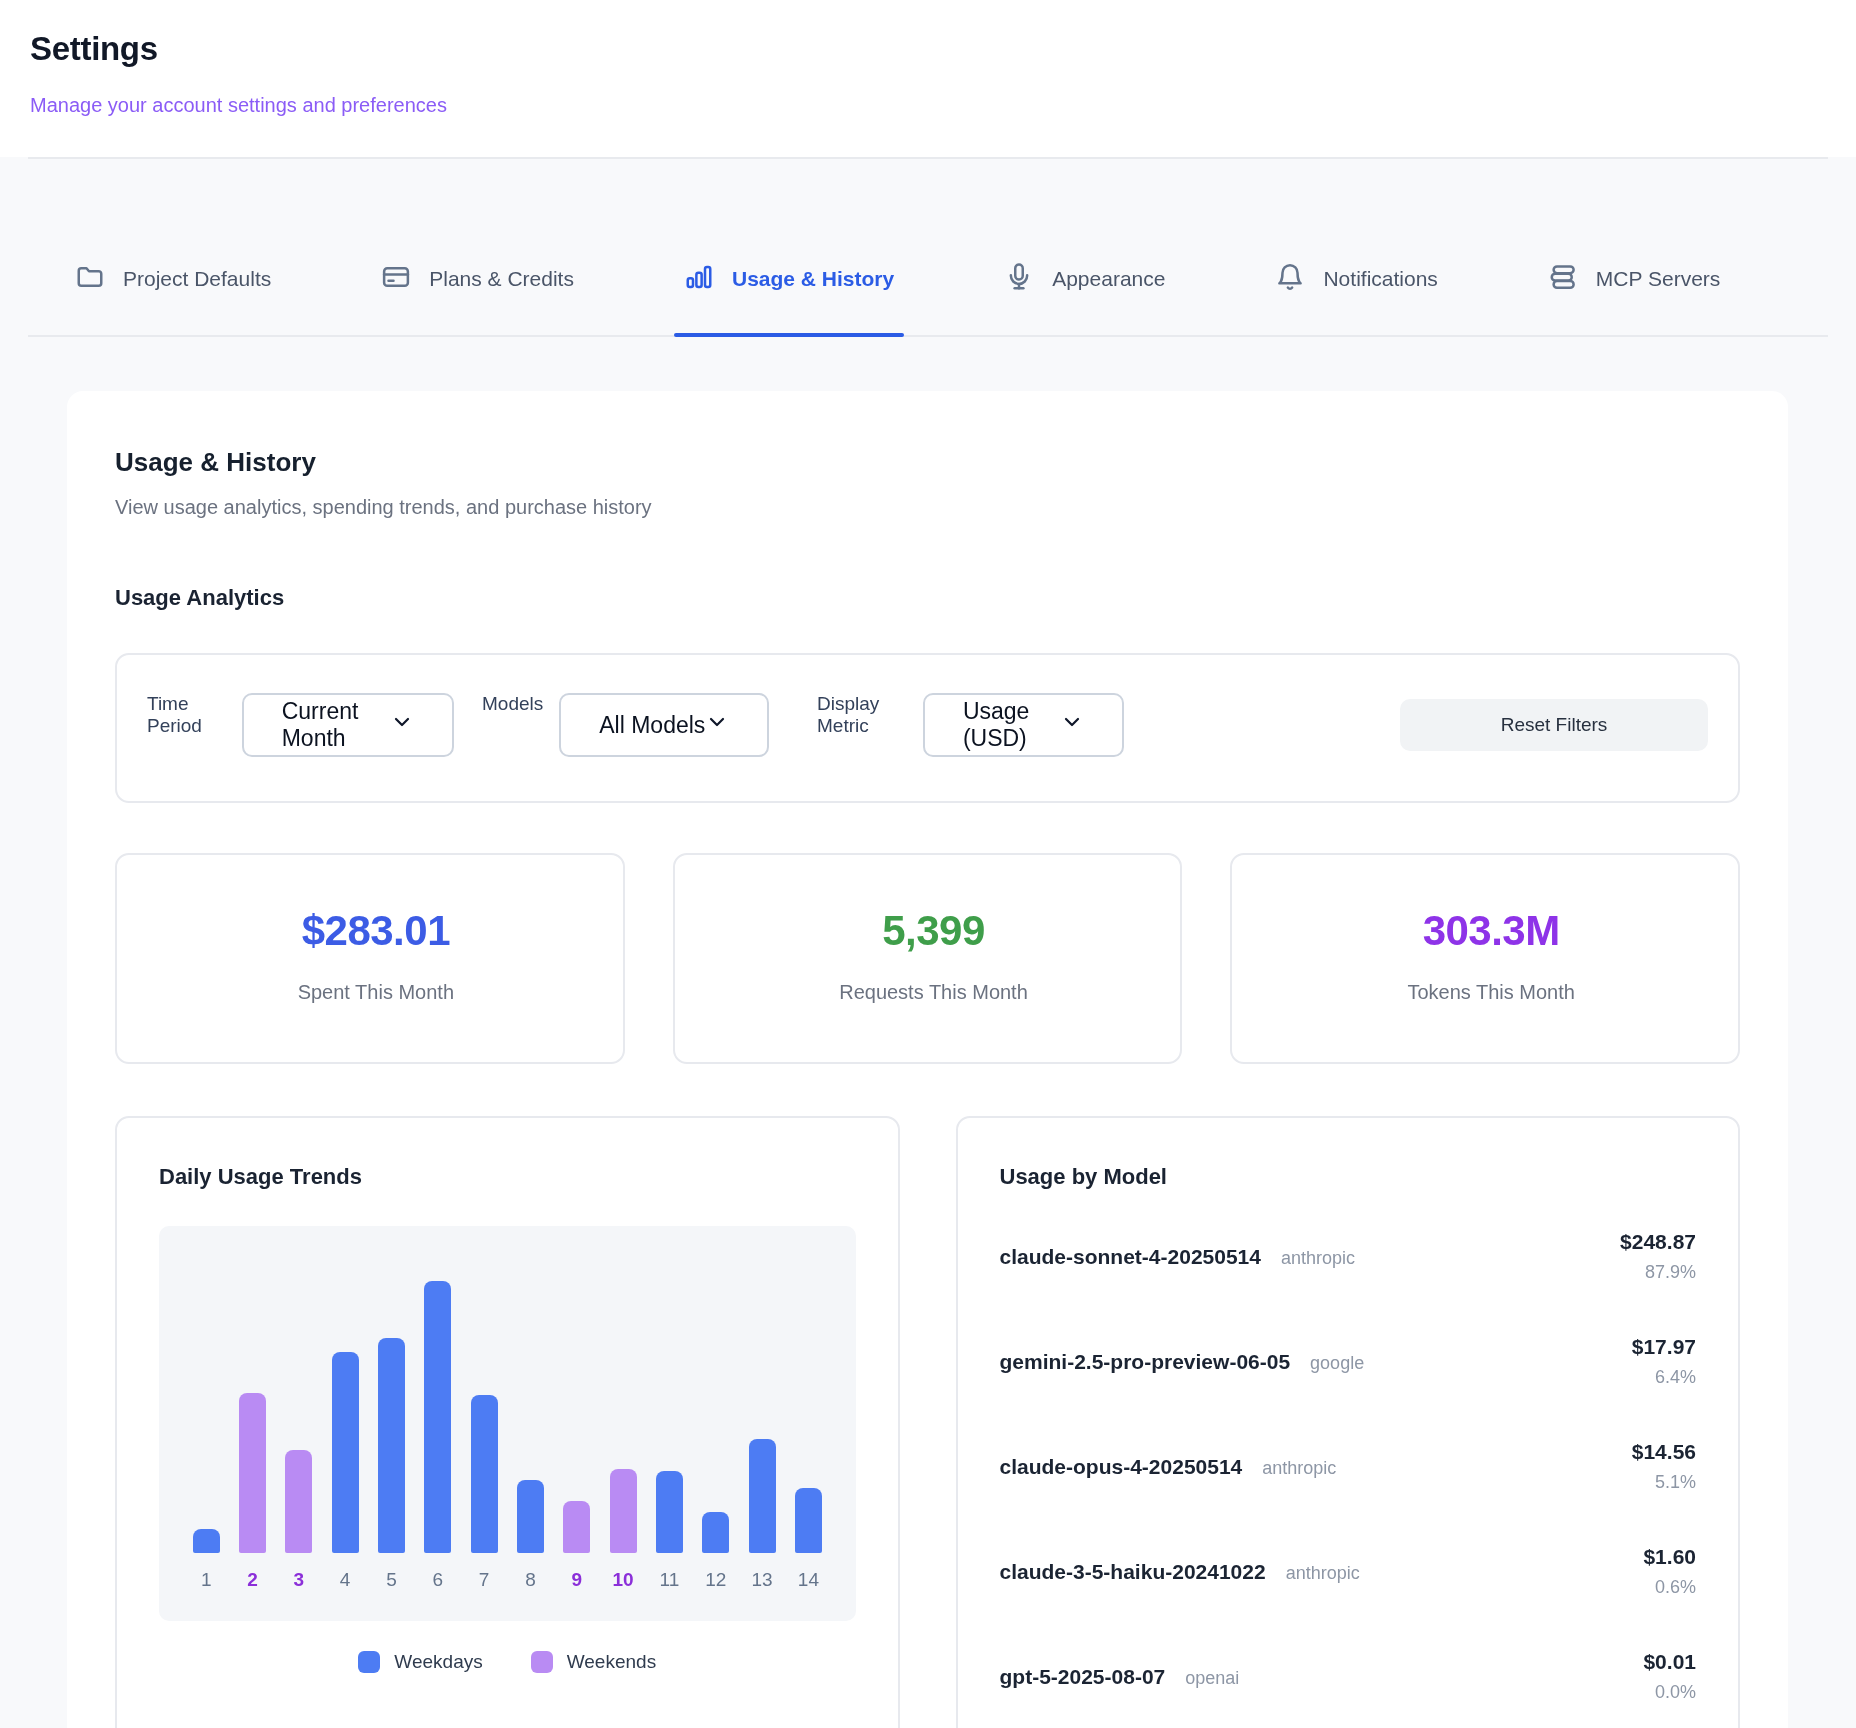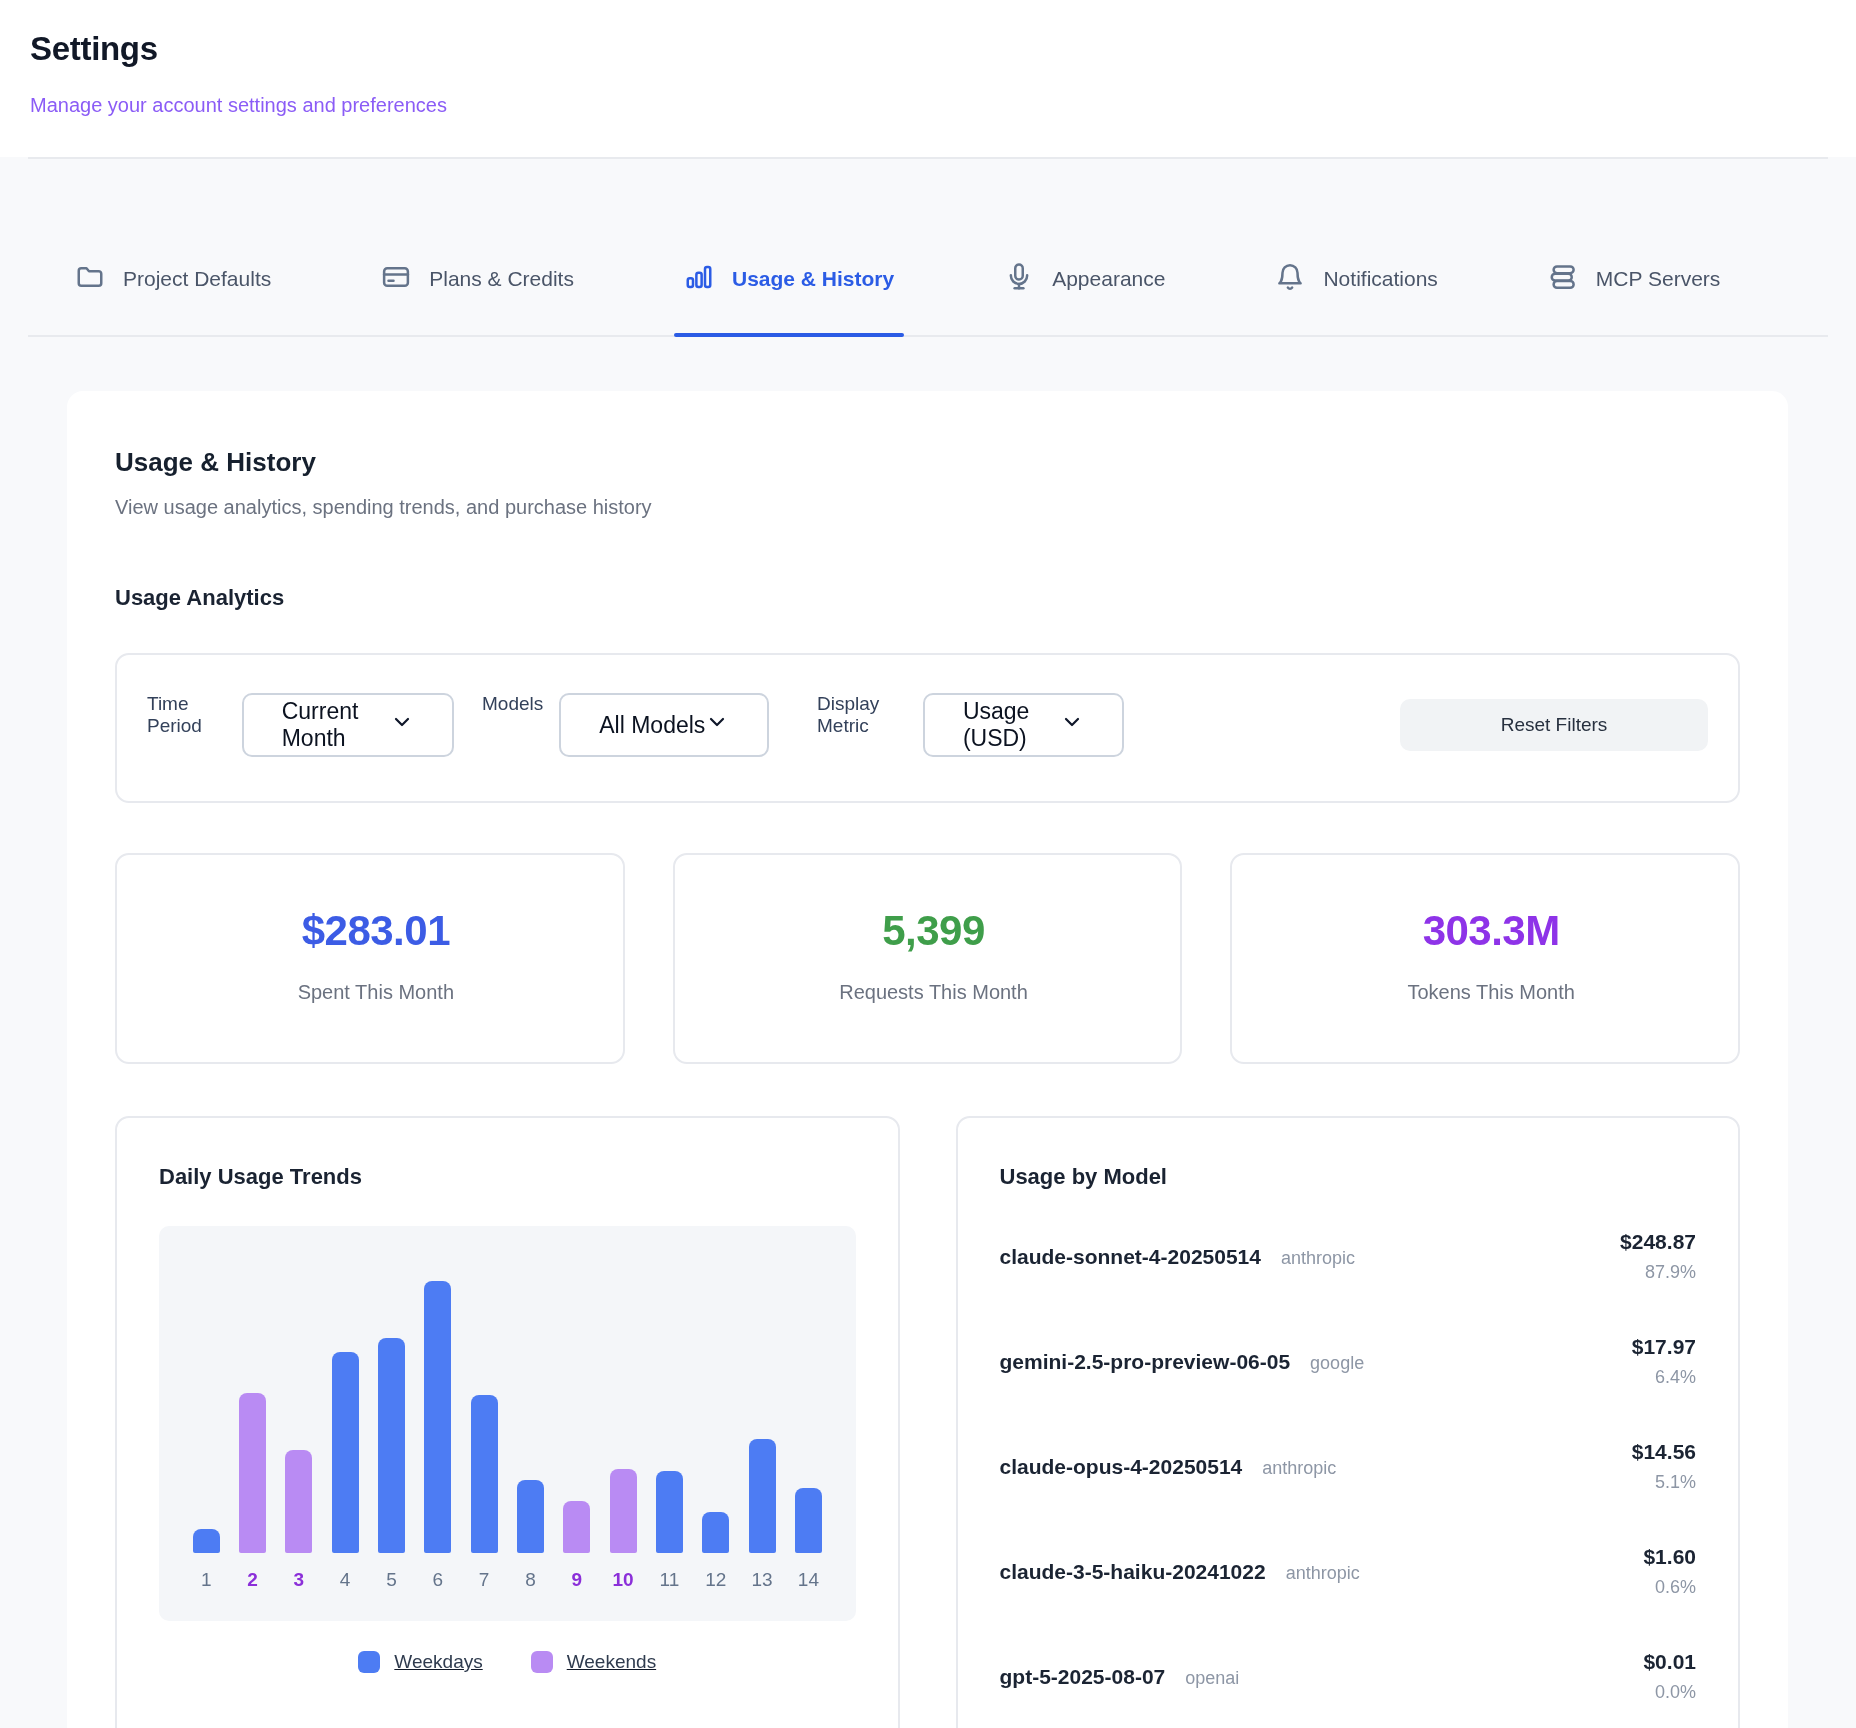--- a/index.html
+++ b/index.html
@@ -59,21 +59,21 @@
                 padding:46px 42px 42px 42px; }
   .chart-title { font-size:22px; font-weight:700; color:#1a2332; }
 
   .plot { margin-top:36px; background:#f4f6f9; border-radius:10px; height:395px;
           display:flex; align-items:flex-end; padding:0 24px 30px 24px; }
   .bar-col { flex:1; display:flex; flex-direction:column; align-items:center;
              justify-content:flex-end; gap:16px; }
   .bar { width:27px; border-radius:8px 8px 2px 2px; }
   .bar-label { font-size:19px; color:#64748b; }
 
-  .legend { display:flex; justify-content:center; gap:48px; margin-top:30px;text-decoration:underline; }
+  .legend { display:flex; justify-content:center; gap:48px; margin-top:30px; }
   .legend-item { display:flex; align-items:center; gap:14px; font-size:19px; color:#2f3b4e; }
   .legend-swatch { width:22px; height:22px; border-radius:6px; }
 
   
   .model-rows { margin-top:14px; }
   .model-row { display:flex; justify-content:space-between; align-items:center; padding:26px 0; }
   .model-left { display:flex; align-items:baseline; gap:20px; }
   .model-name { font-size:21px; font-weight:700; color:#1b2433; }
   .model-provider { font-size:18px; color:#8d96a5; }
   .model-right { text-align:right; }

